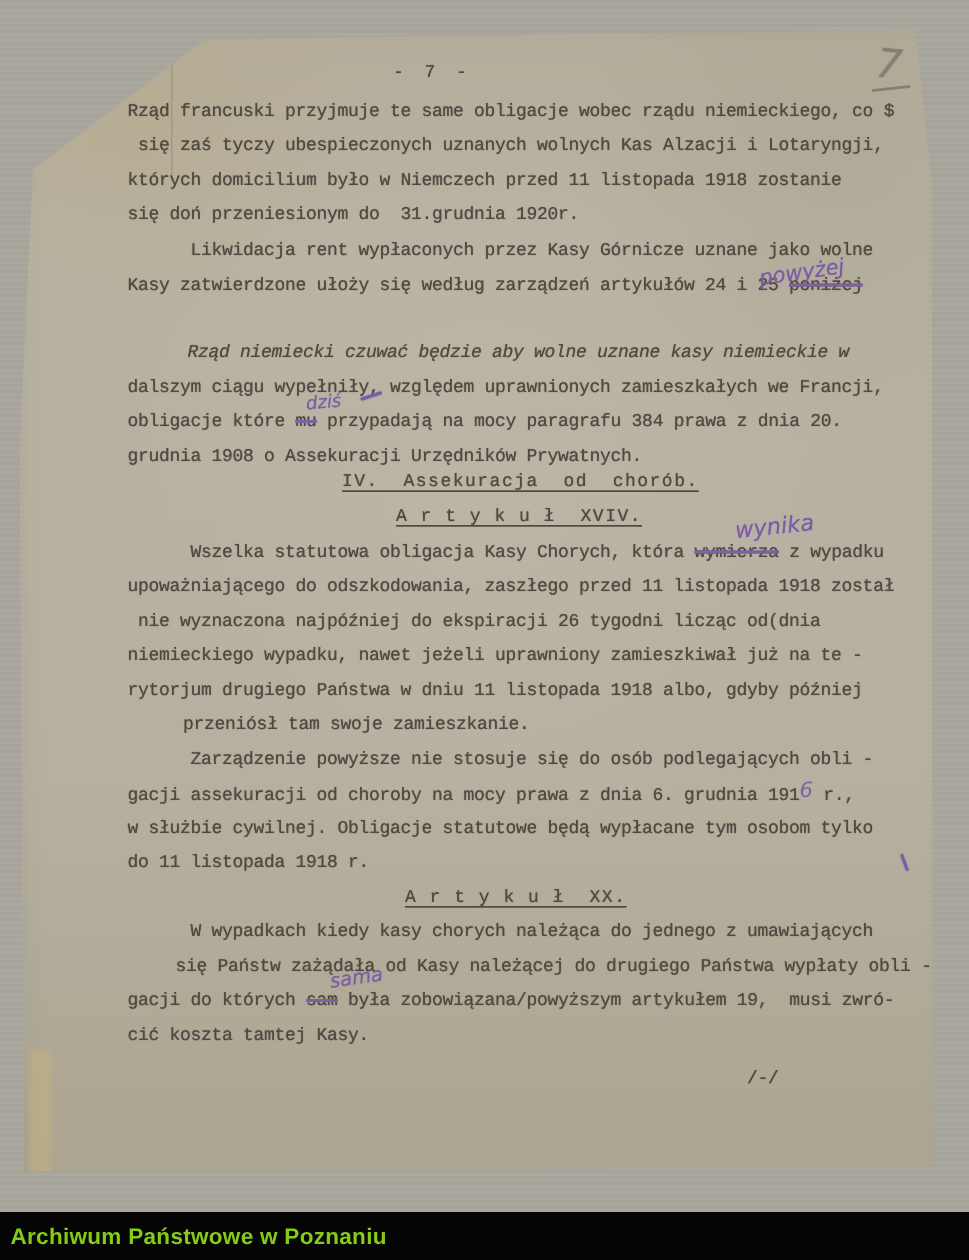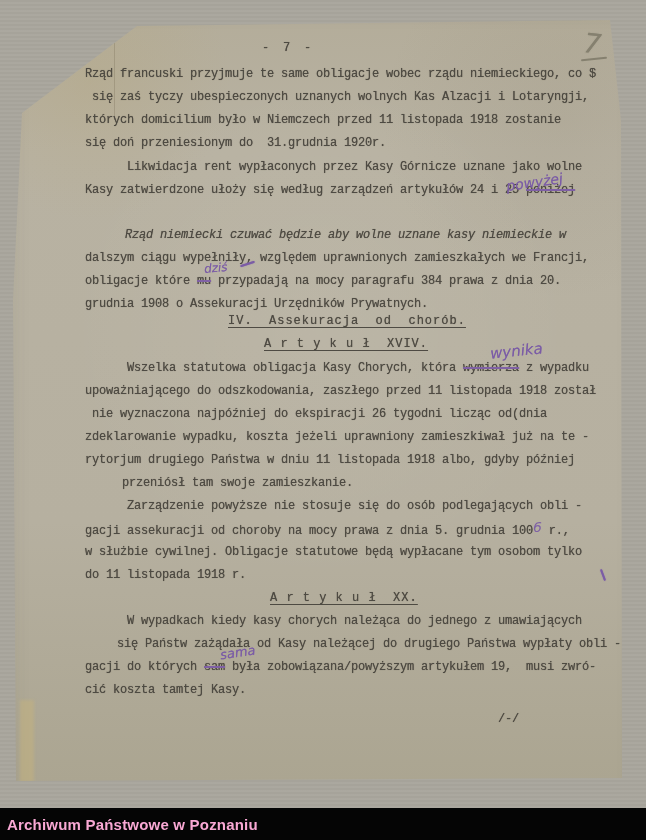--- a/index.html
+++ b/index.html
@@ -63,21 +63,21 @@
   #annotation-layer .pencil{color:#85806f;text-shadow:0 0 0.8px rgba(120,115,100,0.7);}
   #annotation-layer .line-mark{height:2px;border-radius:2px;}
   #annotation-layer .line-mark.purple{background:#7b5ca6;box-shadow:0 0 1px rgba(123,92,166,0.8);}
   #annotation-layer .line-mark.pencil{background:#85806f;}
   
   #footer-bar{
     position:absolute;left:0;bottom:0;width:646px;height:32px;background:#050505;
     display:flex;align-items:center;
   }
   #footer-bar .archive-name{
-    color:#f9a8d4;font-family:"Liberation Sans", sans-serif;
+    color:#84cc16;font-family:"Liberation Sans", sans-serif;
     font-weight:bold;font-size:15px;padding-left:7px;letter-spacing:0.2px;
   }
 </style>
 </head>
 <body>
 
 <div id="paper">
   <div class="fold-shade"></div>
   <div class="crease-vertical"></div>
   <div class="ink-blot"></div>
@@ -94,25 +94,25 @@
     <div class="tline" style="top: 184px; left: 85px;"><span>Kasy zatwierdzone ułoży się według zarządzeń artykułów 24 i 25 </span><span class="struck">poniżej</span></div>
     <div class="tline" style="top: 229px; left: 83px; font-style: italic;"><span>      Rząd niemiecki czuwać będzie aby wolne uznane kasy niemieckie w</span></div>
     <div class="tline" style="top: 252px; left: 85px;"><span>dalszym ciągu wypełniły, względem uprawnionych zamieszkałych we Francji,</span></div>
     <div class="tline" style="top: 275px; left: 85px;"><span>obligacje które </span><span class="struck">mu</span><span> przypadają na mocy paragrafu 384 prawa z dnia 20.</span></div>
     <div class="tline" style="top: 298px; left: 85px;"><span>grudnia 1908 o Assekuracji Urzędników Prywatnych.</span></div>
     <div class="tline heading" style="top: 315px; left: 228px;"><span>IV.  Assekuracja  od  chorób.</span></div>
     <div class="tline heading" style="top: 338px; left: 264px;"><span>A r t y k u ł  XVIV.</span></div>
     <div class="tline" style="top: 362px; left: 85px;"><span>      Wszelka statutowa obligacja Kasy Chorych, która </span><span class="struck">wymierza</span><span> z wypadku</span></div>
     <div class="tline" style="top: 385px; left: 85px;"><span>upoważniającego do odszkodowania, zaszłego przed 11 listopada 1918 został</span></div>
     <div class="tline" style="top: 408px; left: 85px;"><span> nie wyznaczona najpóźniej do ekspiracji 26 tygodni licząc od(dnia</span></div>
-    <div class="tline" style="top: 431px; left: 85px;"><span>zdeklarowanie wypadku, koszta jeżeli uprawniony zamieszkiwał już na te -</span></div>
+    <div class="tline" style="top: 431px; left: 85px;"><span>niemieckiego wypadku, nawet jeżeli uprawniony zamieszkiwał już na te -</span></div>
     <div class="tline" style="top: 454px; left: 85px;"><span>rytorjum drugiego Państwa w dniu 11 listopada 1918 albo, gdyby później</span></div>
     <div class="tline" style="top: 477px; left: 85px; margin-left: 37px;"><span>przeniósł tam swoje zamieszkanie.</span></div>
     <div class="tline" style="top: 500px; left: 85px;"><span>      Zarządzenie powyższe nie stosuje się do osób podlegających obli -</span></div>
-    <div class="tline" style="top: 523px; left: 85px;"><span>gacji assekuracji od choroby na mocy prawa z dnia 5. grudnia 100</span><span class="hand-inline">6</span><span> r.,</span></div>
+    <div class="tline" style="top: 523px; left: 85px;"><span>gacji assekuracji od choroby na mocy prawa z dnia 6. grudnia 191</span><span class="hand-inline">6</span><span> r.,</span></div>
     <div class="tline" style="top: 546px; left: 85px;"><span>w służbie cywilnej. Obligacje statutowe będą wypłacane tym osobom tylko</span></div>
     <div class="tline" style="top: 569px; left: 85px;"><span>do 11 listopada 1918 r.</span></div>
     <div class="tline heading" style="top: 592px; left: 270px;"><span>A r t y k u ł  XX.</span></div>
     <div class="tline" style="top: 615px; left: 85px;"><span>      W wypadkach kiedy kasy chorych należąca do jednego z umawiających</span></div>
     <div class="tline" style="top: 638px; left: 85px; margin-left: 32px;"><span>się Państw zażądała od Kasy należącej do drugiego Państwa wypłaty obli -</span></div>
     <div class="tline" style="top: 661px; left: 85px;"><span>gacji do których </span><span class="struck">sam</span><span> była zobowiązana/powyższym artykułem 19,  musi zwró-</span></div>
     <div class="tline" style="top: 684px; left: 85px;"><span>cić koszta tamtej Kasy.</span></div>
     <div class="tline" style="top: 713px; left: 498px;"><span>/-/</span></div>
   </div>
 <div id="annotation-layer">

